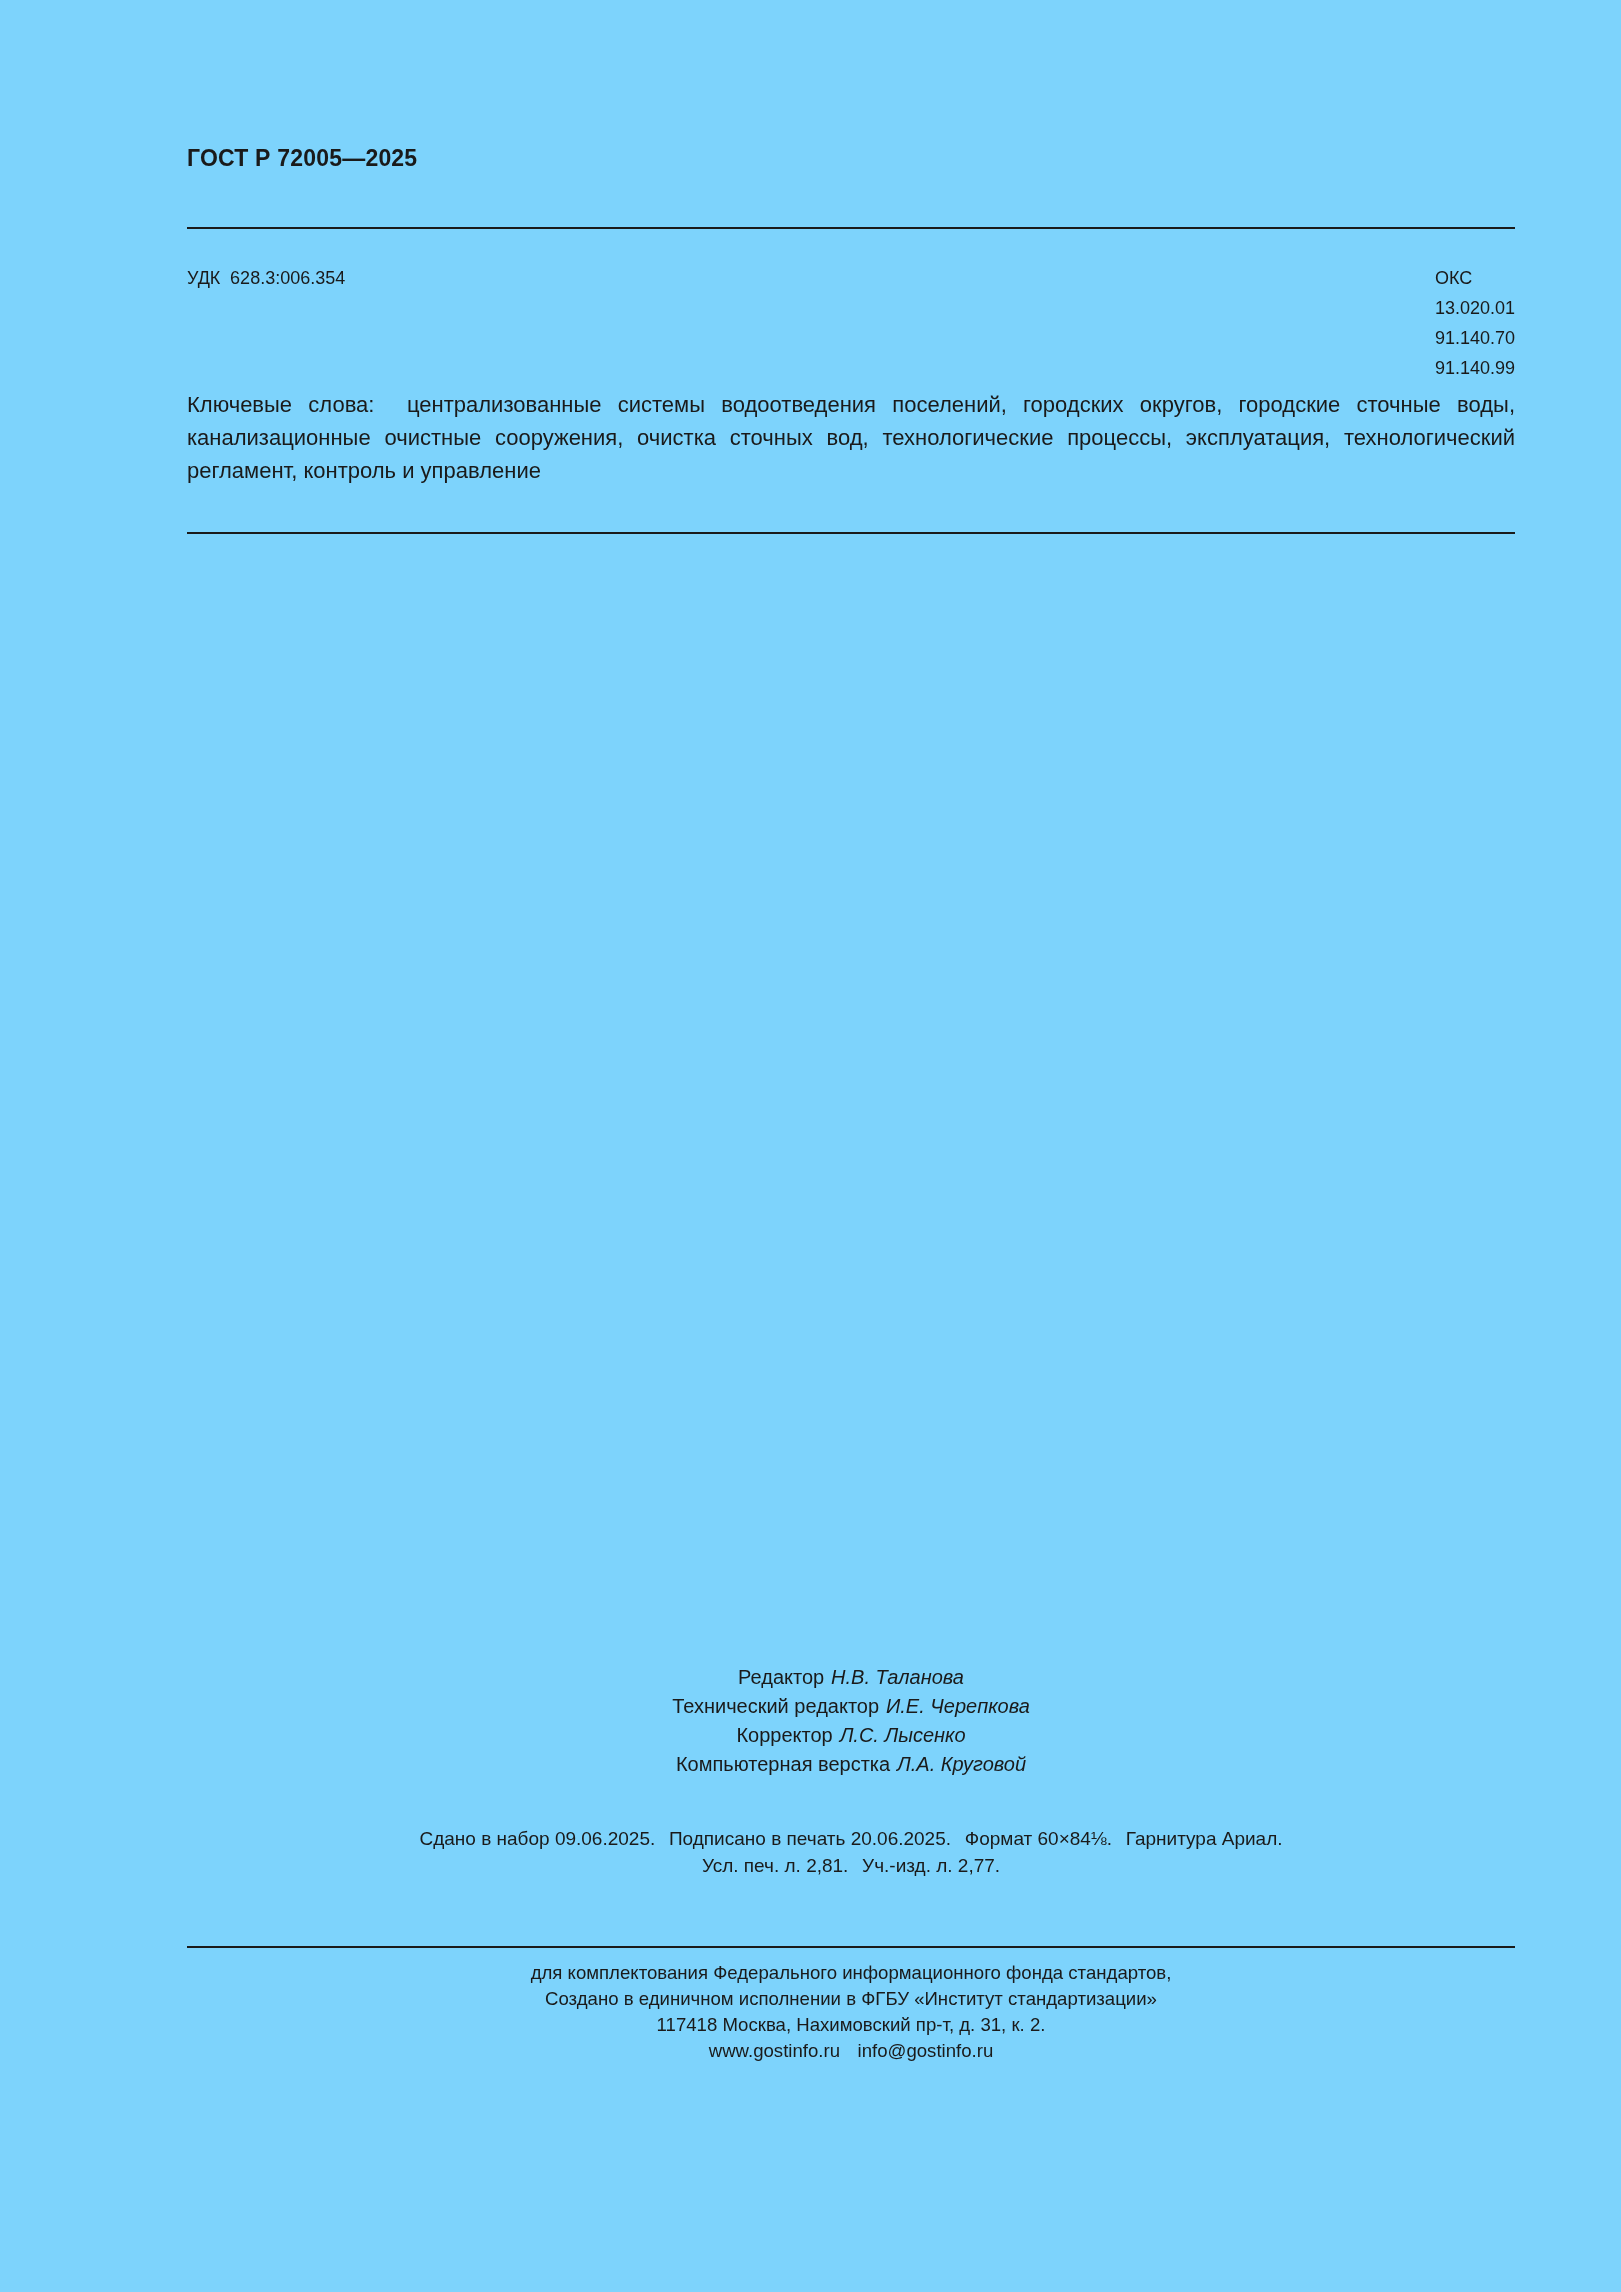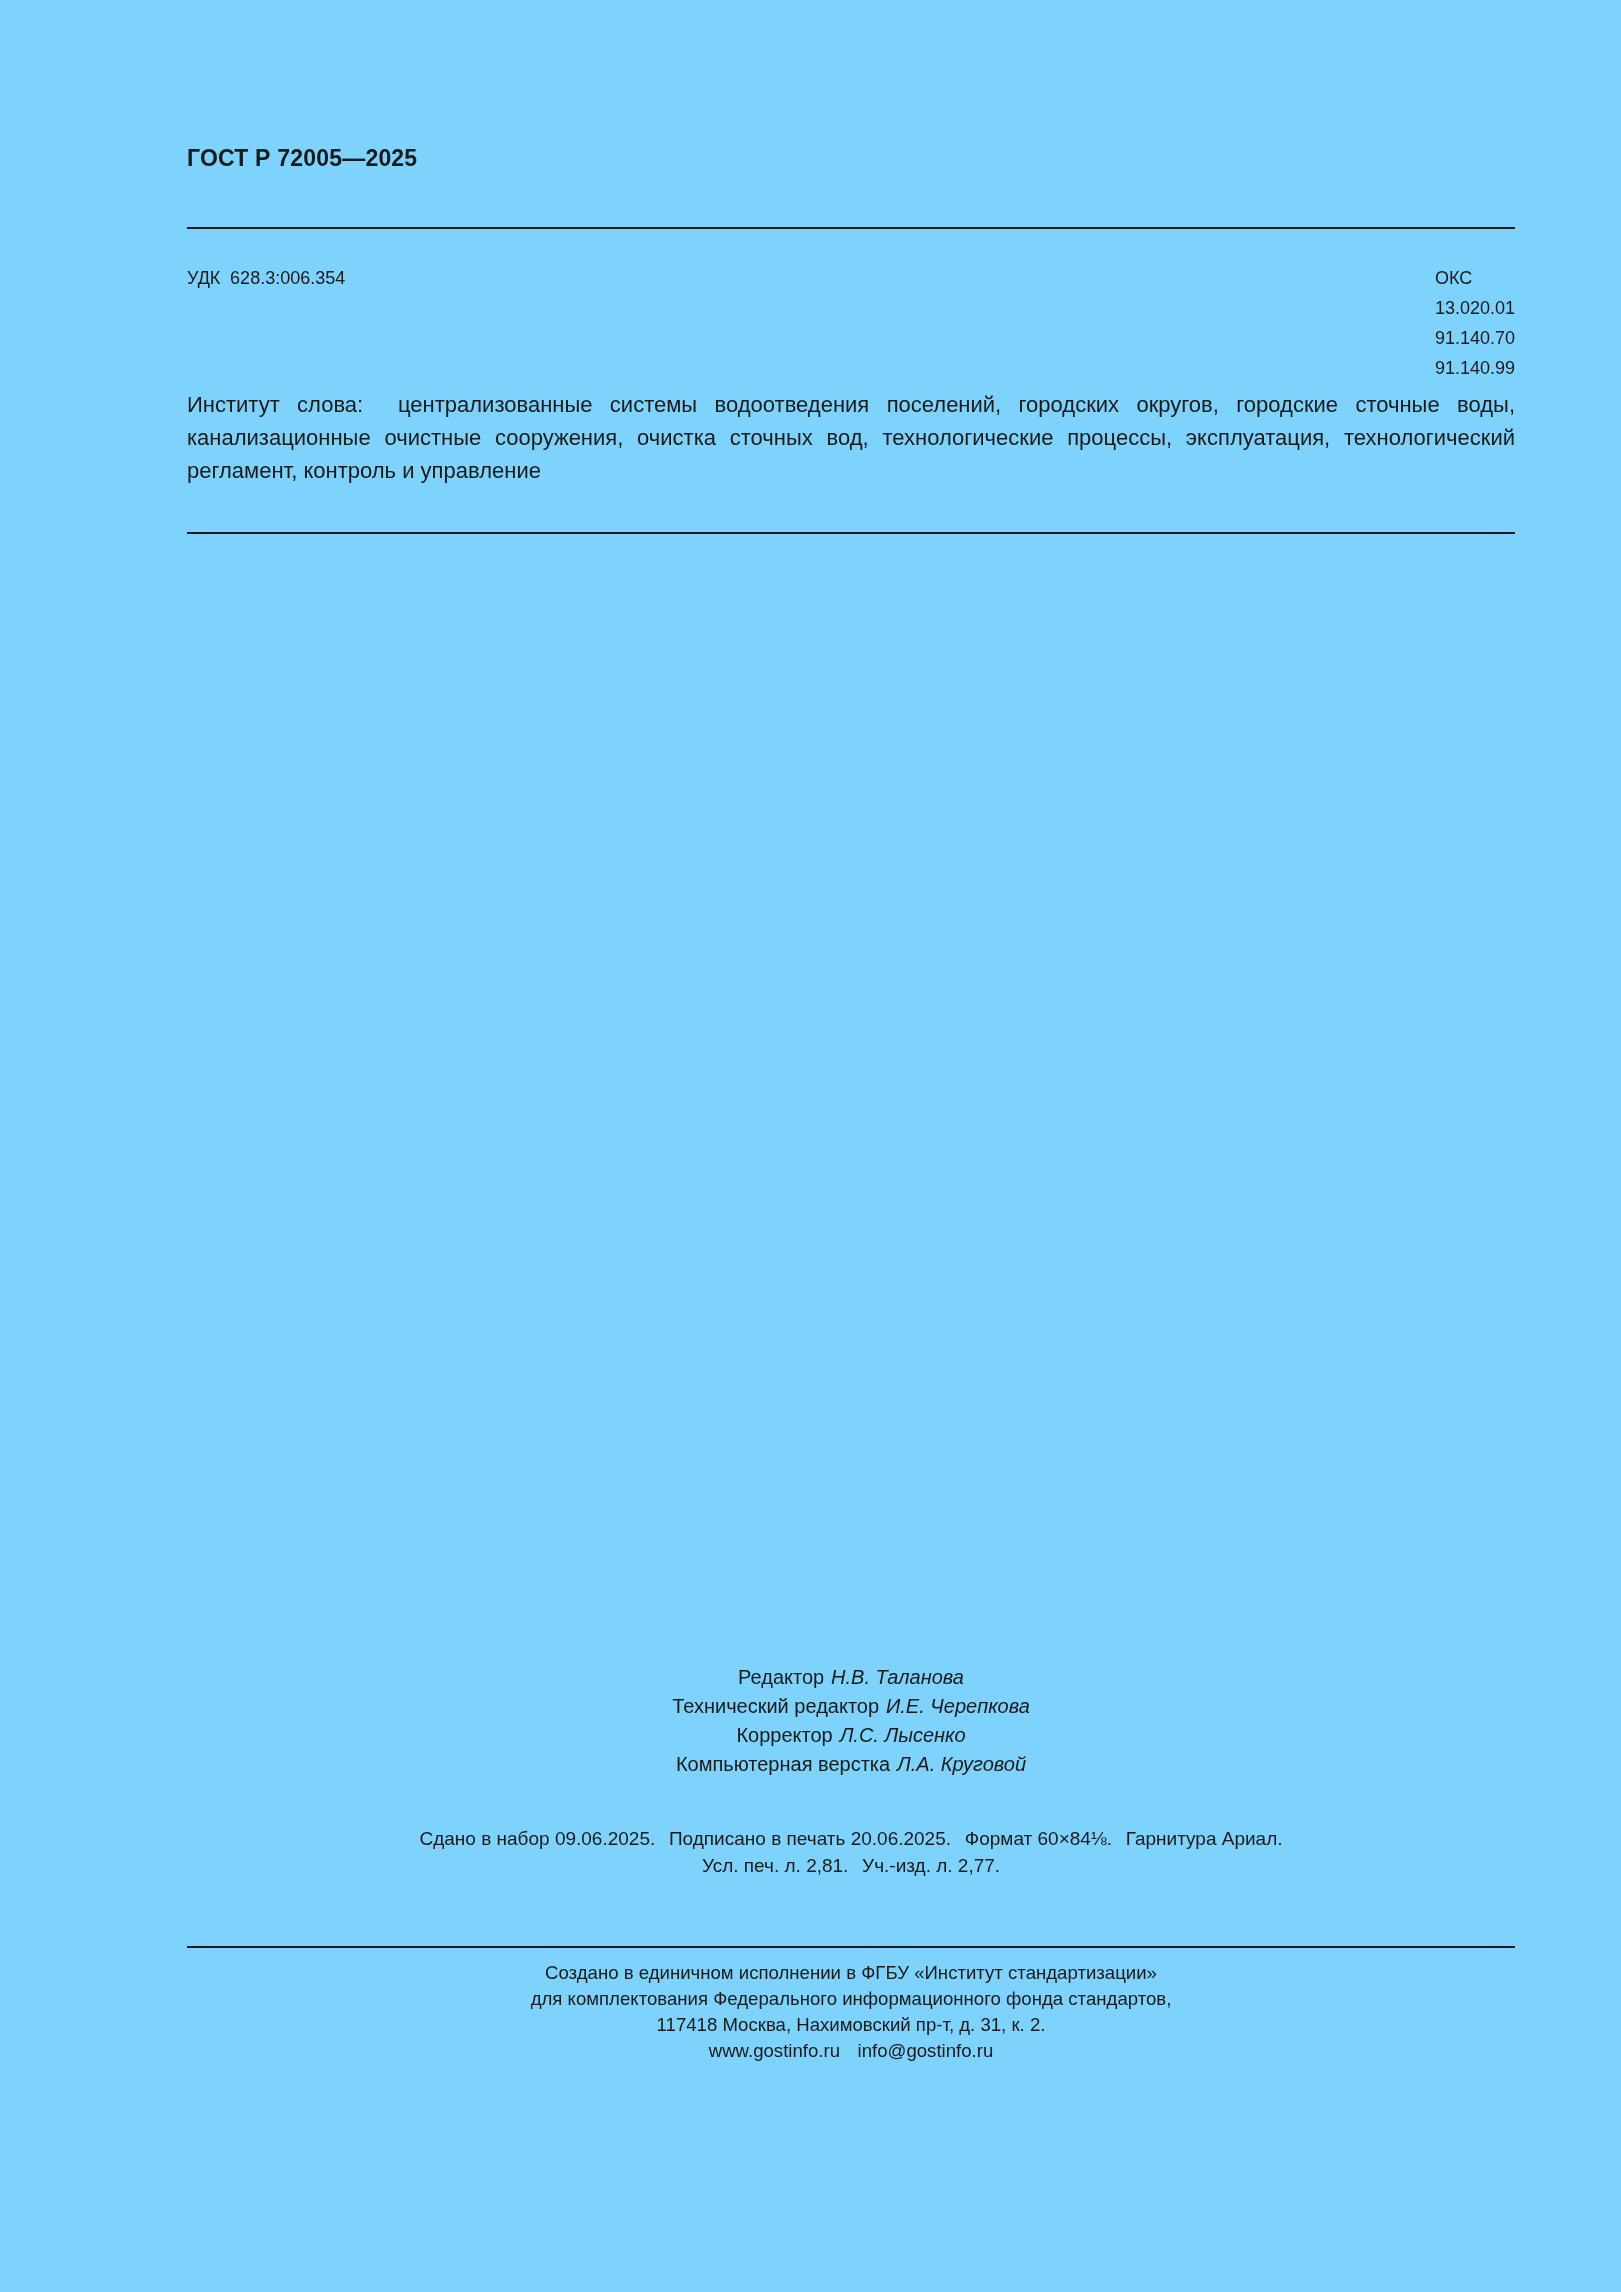--- a/index.html
+++ b/index.html
@@ -151,21 +151,21 @@
         <span class="oks-values">
           <span>13.020.01</span>
           <span>91.140.70</span>
           <span>91.140.99</span>
         </span>
       </div>
     </div>
   </div>
 
   <div class="keywords">
-    <span class="kw-label">Институт слова:</span>&nbsp;
+    <span class="kw-label">Ключевые слова:</span>&nbsp;
     <span>централизованные системы водоотведения поселений, городских округов, городские сточные воды, канализационные очистные сооружения, очистка сточных вод, технологические процессы, эксплуатация, технологический регламент, контроль и управление</span>
   </div>
 
   <div class="rule rule-mid"></div>
 
   <div class="credits">
     <div>
       <span>Редактор</span><span class="name">Н.В. Таланова</span>
     </div>
     <div>
@@ -185,22 +185,22 @@
     </div>
     <div>
       <span>Усл. печ. л. 2,81.</span><span class="gap"></span><span>Уч.-изд. л. 2,77.</span>
     </div>
   </div>
 
 
   <div class="rule rule-footer"></div>
 
   <div class="publisher">
+    <div>для комплектования Федерального информационного фонда стандартов,</div>
     <div>Создано в единичном исполнении в ФГБУ «Институт стандартизации»</div>
-    <div>для комплектования Федерального информационного фонда стандартов,</div>
     <div>117418 Москва, Нахимовский пр-т, д. 31, к. 2.</div>
     <div>
       <span>www.gostinfo.ru</span><span class="contact-gap"></span><span>info@gostinfo.ru</span>
     </div>
   </div>
 
 </div>
 
 
 </body></html>

